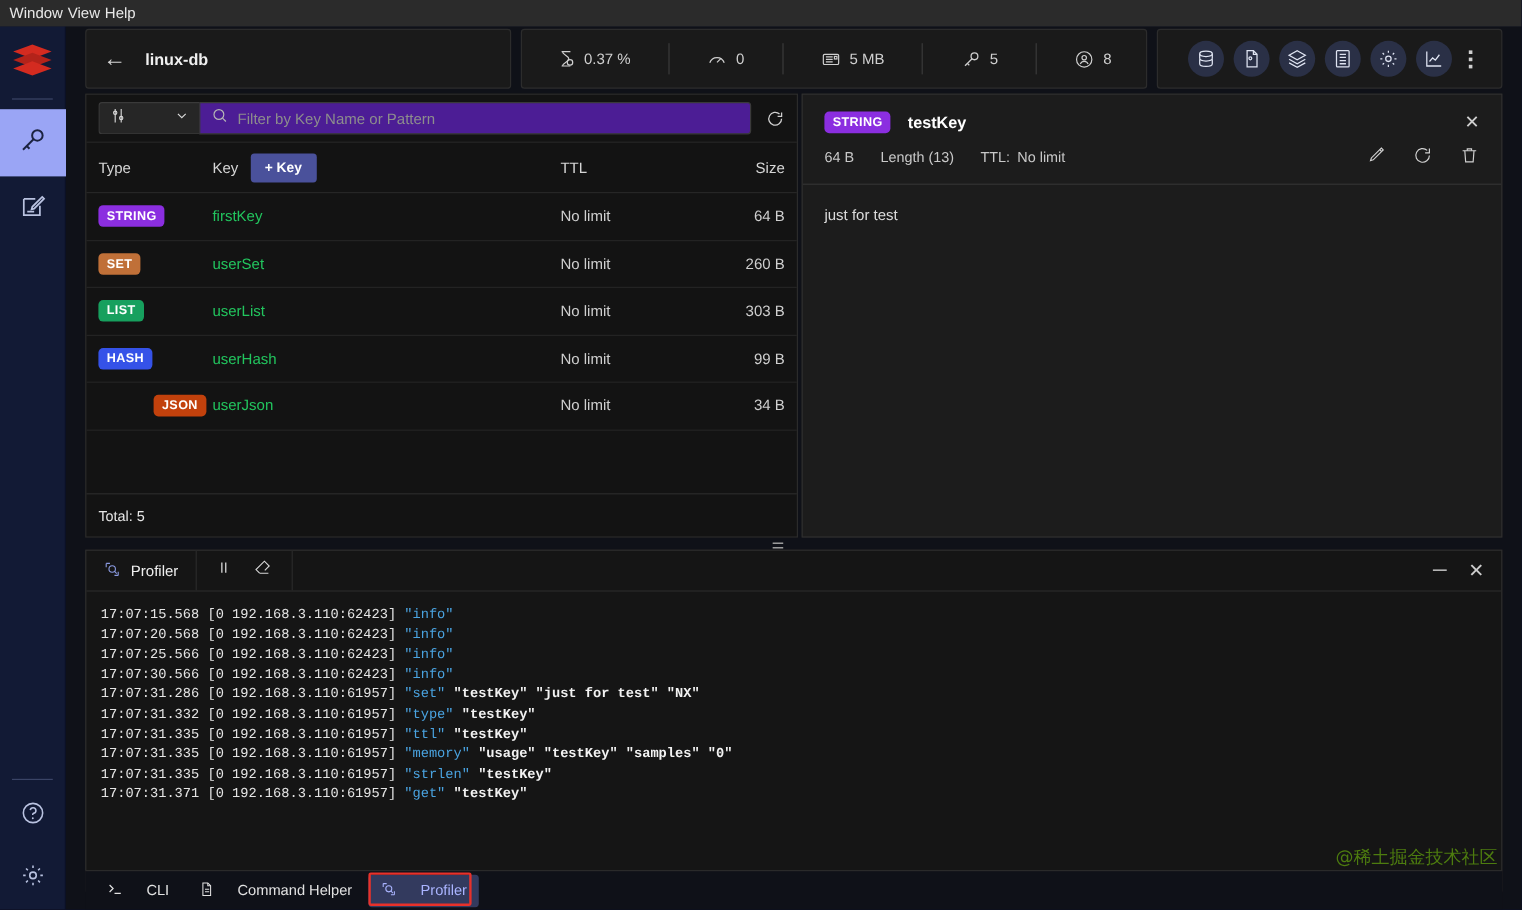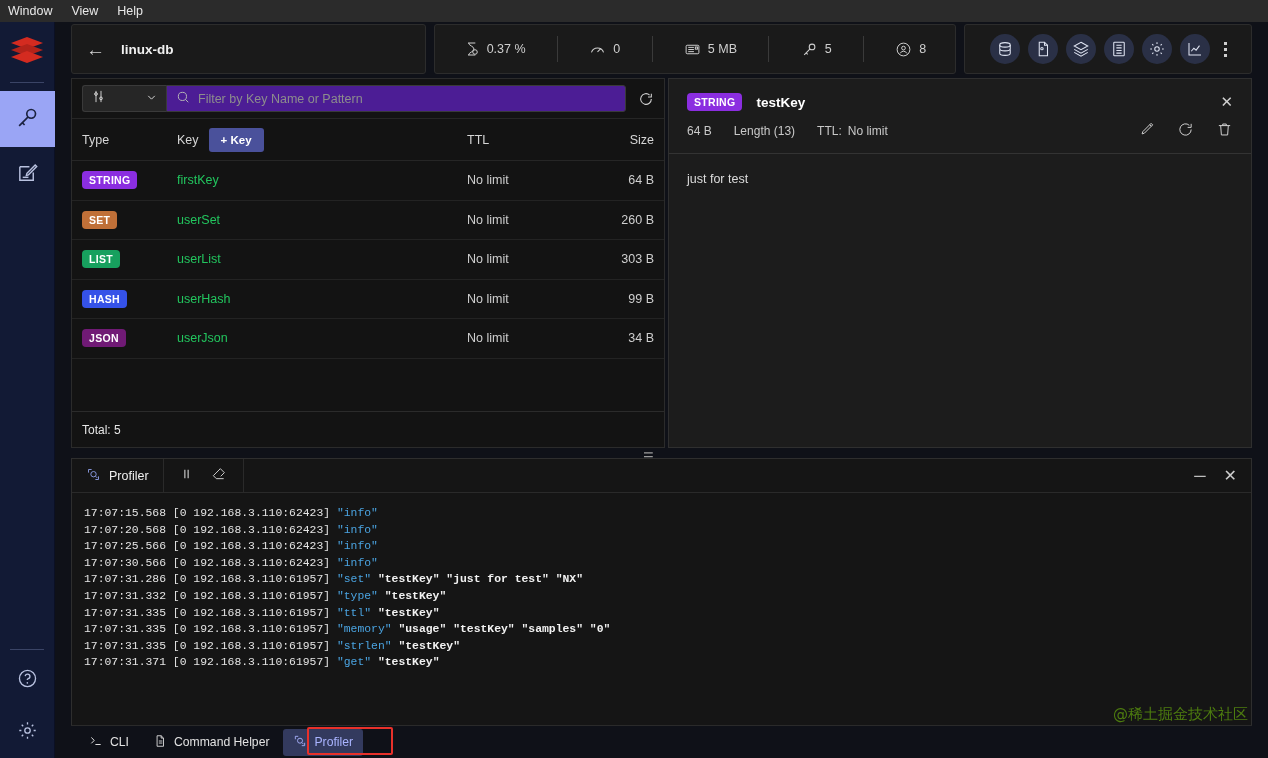--- a/index.html
+++ b/index.html
@@ -8,21 +8,21 @@
     background: #0e1327;
     font-family: "Liberation Sans", sans-serif;
     overflow: hidden;
   }
   body { position: relative; }
 
   
   .menubar {
     position: absolute; top: 0; left: 0; width: 1268px; height: 22px;
     background: #2b2b2b; display: flex; align-items: center;
-    padding-left: 8px; gap: 19px; z-index: 40;
+    padding-left: 8px; gap: 4px; z-index: 40;
   }
   .menubar .mi { color: #e8e8e8; font-size: 12.5px; line-height: 22px; }
 
   
   .rail {
     position: absolute; top: 22px; left: 0; width: 55px; height: 736px;
     background: #121a35; display: flex; flex-direction: column; align-items: center;
     border-right: 1px solid #0b1024;
   }
   .rail-logo { margin-top: 12px; width: 40px; height: 36px; position: relative; }
@@ -175,21 +175,21 @@
   .log-cmd { color: #4aa3e0; }
   .log-arg { color: #f2f2f2; font-weight: bold; }
 
   
   .tabbar {
     position: absolute; bottom: 0; left: 16px; width: 1181px; height: 33px;
     border-top: 1px solid #2a2a2a; display: flex; align-items: center; gap: 4px;
     padding-left: 8px; background: #0f1118;
   }
   .tab {
-    display: flex; align-items: center; gap: 7px; padding: 5px 10px; border-radius: 3px;
+    display: flex; align-items: center; gap: 19px; padding: 5px 10px; border-radius: 3px;
     color: #e2e2e2; font-size: 12.2px;
   }
   .tab.active { background: #333a5e; color: #aab4ff; }
   .tab-highlight {
     position: absolute; left: 252px; bottom: 3px; width: 86px; height: 28px;
     border: 2px solid #e8312a; border-radius: 2px; pointer-events: none;
   }
   .watermark {
     position: absolute; right: 20px; bottom: 34px;
     color: #4d7c0f; font-size: 15px; font-family: "DejaVu Sans", sans-serif;
@@ -436,21 +436,21 @@
       </div>
       <div class="key-row">
         <div class="col-type"><span class="badge" style="background: rgb(53, 82, 232);">HASH</span></div>
         <div class="col-key">
             <span class="key-name">userHash</span>
           </div>
         <div class="col-ttl">No limit</div>
         <div class="col-size">99 B</div>
       </div>
       <div class="key-row">
-        <div class="col-type"><span class="badge" style="background: #701a75;">JSON</span></div>
+        <div class="col-type"><span class="badge" style="background: #c2410c; margin-left: 46px;">JSON</span></div>
         <div class="col-key">
             <span class="key-name">userJson</span>
           </div>
         <div class="col-ttl">No limit</div>
         <div class="col-size">34 B</div>
       </div>
     </div>
 
     <div class="keys-total">Total: 5</div>
   </div>

